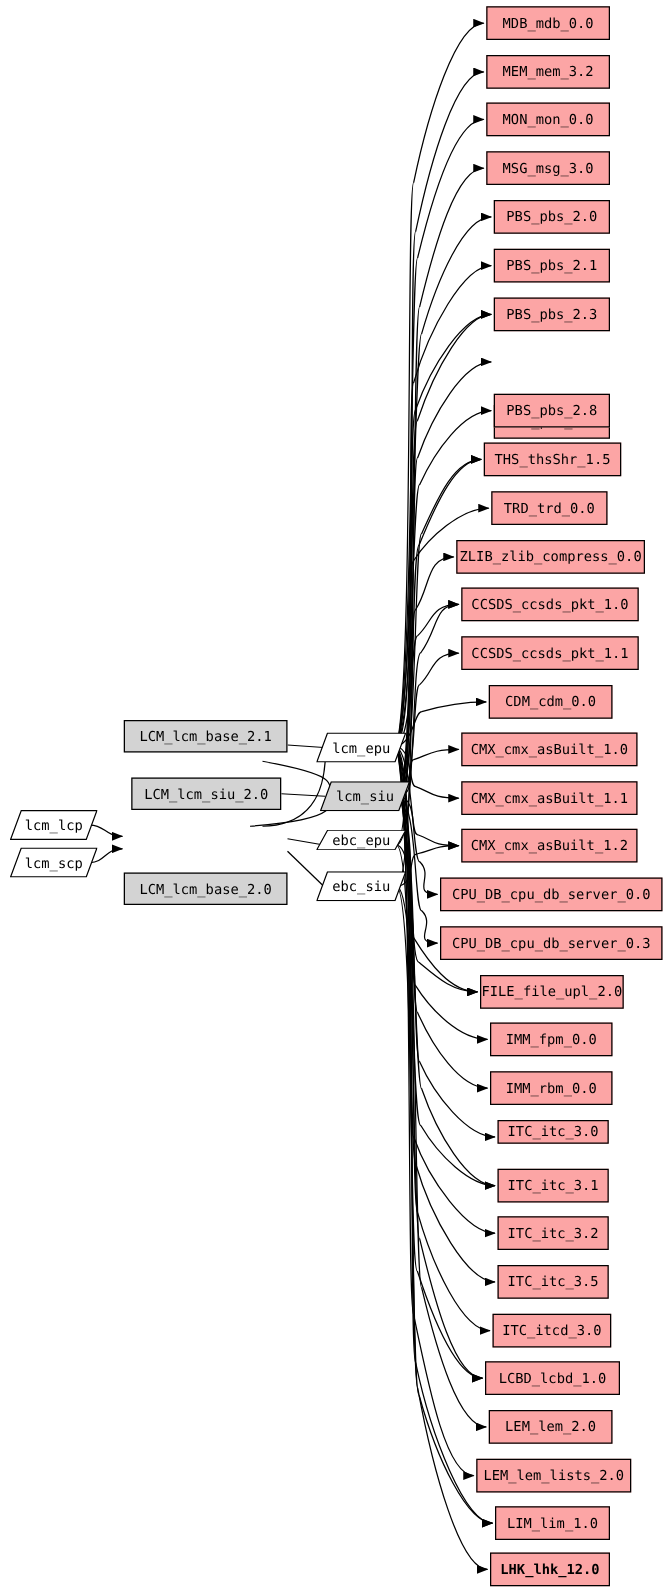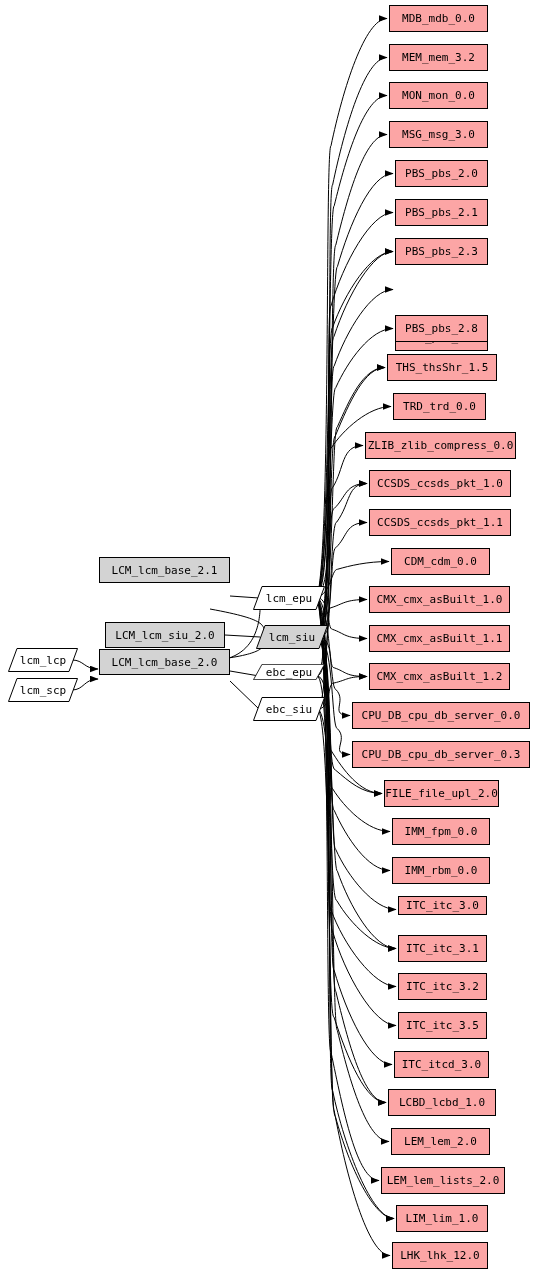--- a/index.html
+++ b/index.html
@@ -92,27 +92,27 @@
         <span class="plabel">lcm_lcp</span>
       </div>
       <div class="para" style="left: 8px; top: 678px; width: 70px; height: 24px;">
         <svg class="pshape" viewBox="0 0 70 24" preserveAspectRatio="none">
           <path d="M9,0.5 L69.5,0.5 L61,23.5 L0.5,23.5 Z" fill="#ffffff" stroke="#000" stroke-width="1"></path>
         </svg>
         <span class="plabel">lcm_scp</span>
       </div>
     </div>
   <div id="package-layer">
-      <div class="node gray" style="left: 99px; top: 557px; width: 131px; height: 26px; background: rgb(211, 211, 211);">
+      <div class="node gray" style="left: 99px; top: 576px; width: 131px; height: 26px; background: rgb(211, 211, 211);">
         <span>LCM_lcm_base_2.1</span>
       </div>
       <div class="node gray" style="left: 105px; top: 622px; width: 120px; height: 26px; background: rgb(211, 211, 211);">
         <span>LCM_lcm_siu_2.0</span>
       </div>
-      <div class="node gray" style="left: 99px; top: 649px; width: 131px; height: 26px; background: rgb(211, 211, 211);">
+      <div class="node gray" style="left: 99px; top: 698px; width: 131px; height: 26px; background: rgb(211, 211, 211);">
         <span>LCM_lcm_base_2.0</span>
       </div>
     </div>
   <div id="interface-layer">
       <div class="para" style="left: 253px; top: 586px; width: 72px; height: 24px;">
         <svg class="pshape" viewBox="0 0 72 24" preserveAspectRatio="none">
           <path d="M9,0.5 L71.5,0.5 L63,23.5 L0.5,23.5 Z" fill="#ffffff" stroke="#000" stroke-width="1"></path>
         </svg>
         <span class="plabel">lcm_epu</span>
       </div>
@@ -225,18 +225,18 @@
       </div>
       <div class="node" style="left: 391px; top: 1128px; width: 99px; height: 27px;">
         <span>LEM_lem_2.0</span>
       </div>
       <div class="node" style="left: 381px; top: 1167px; width: 124px; height: 27px;">
         <span>LEM_lem_lists_2.0</span>
       </div>
       <div class="node" style="left: 396px; top: 1205px; width: 92px; height: 27px;">
         <span>LIM_lim_1.0</span>
       </div>
-      <div class="node" style="left: 392px; top: 1242px; width: 96px; height: 27px;">
+      <div class="node" style="left: 392px; top: 1242px; width: 96px; height: 27px; font-weight: bold;">
         <span>LHK_lhk_12.0</span>
       </div>
     </div>
 
 </div>
 
 </body></html>

